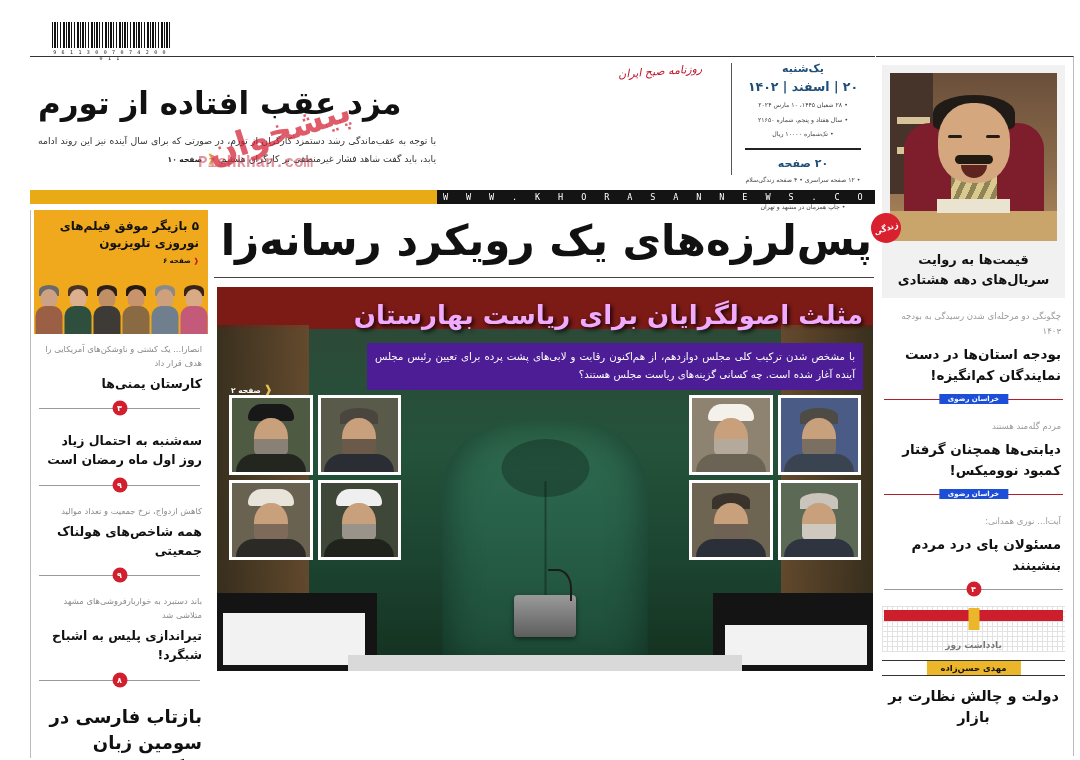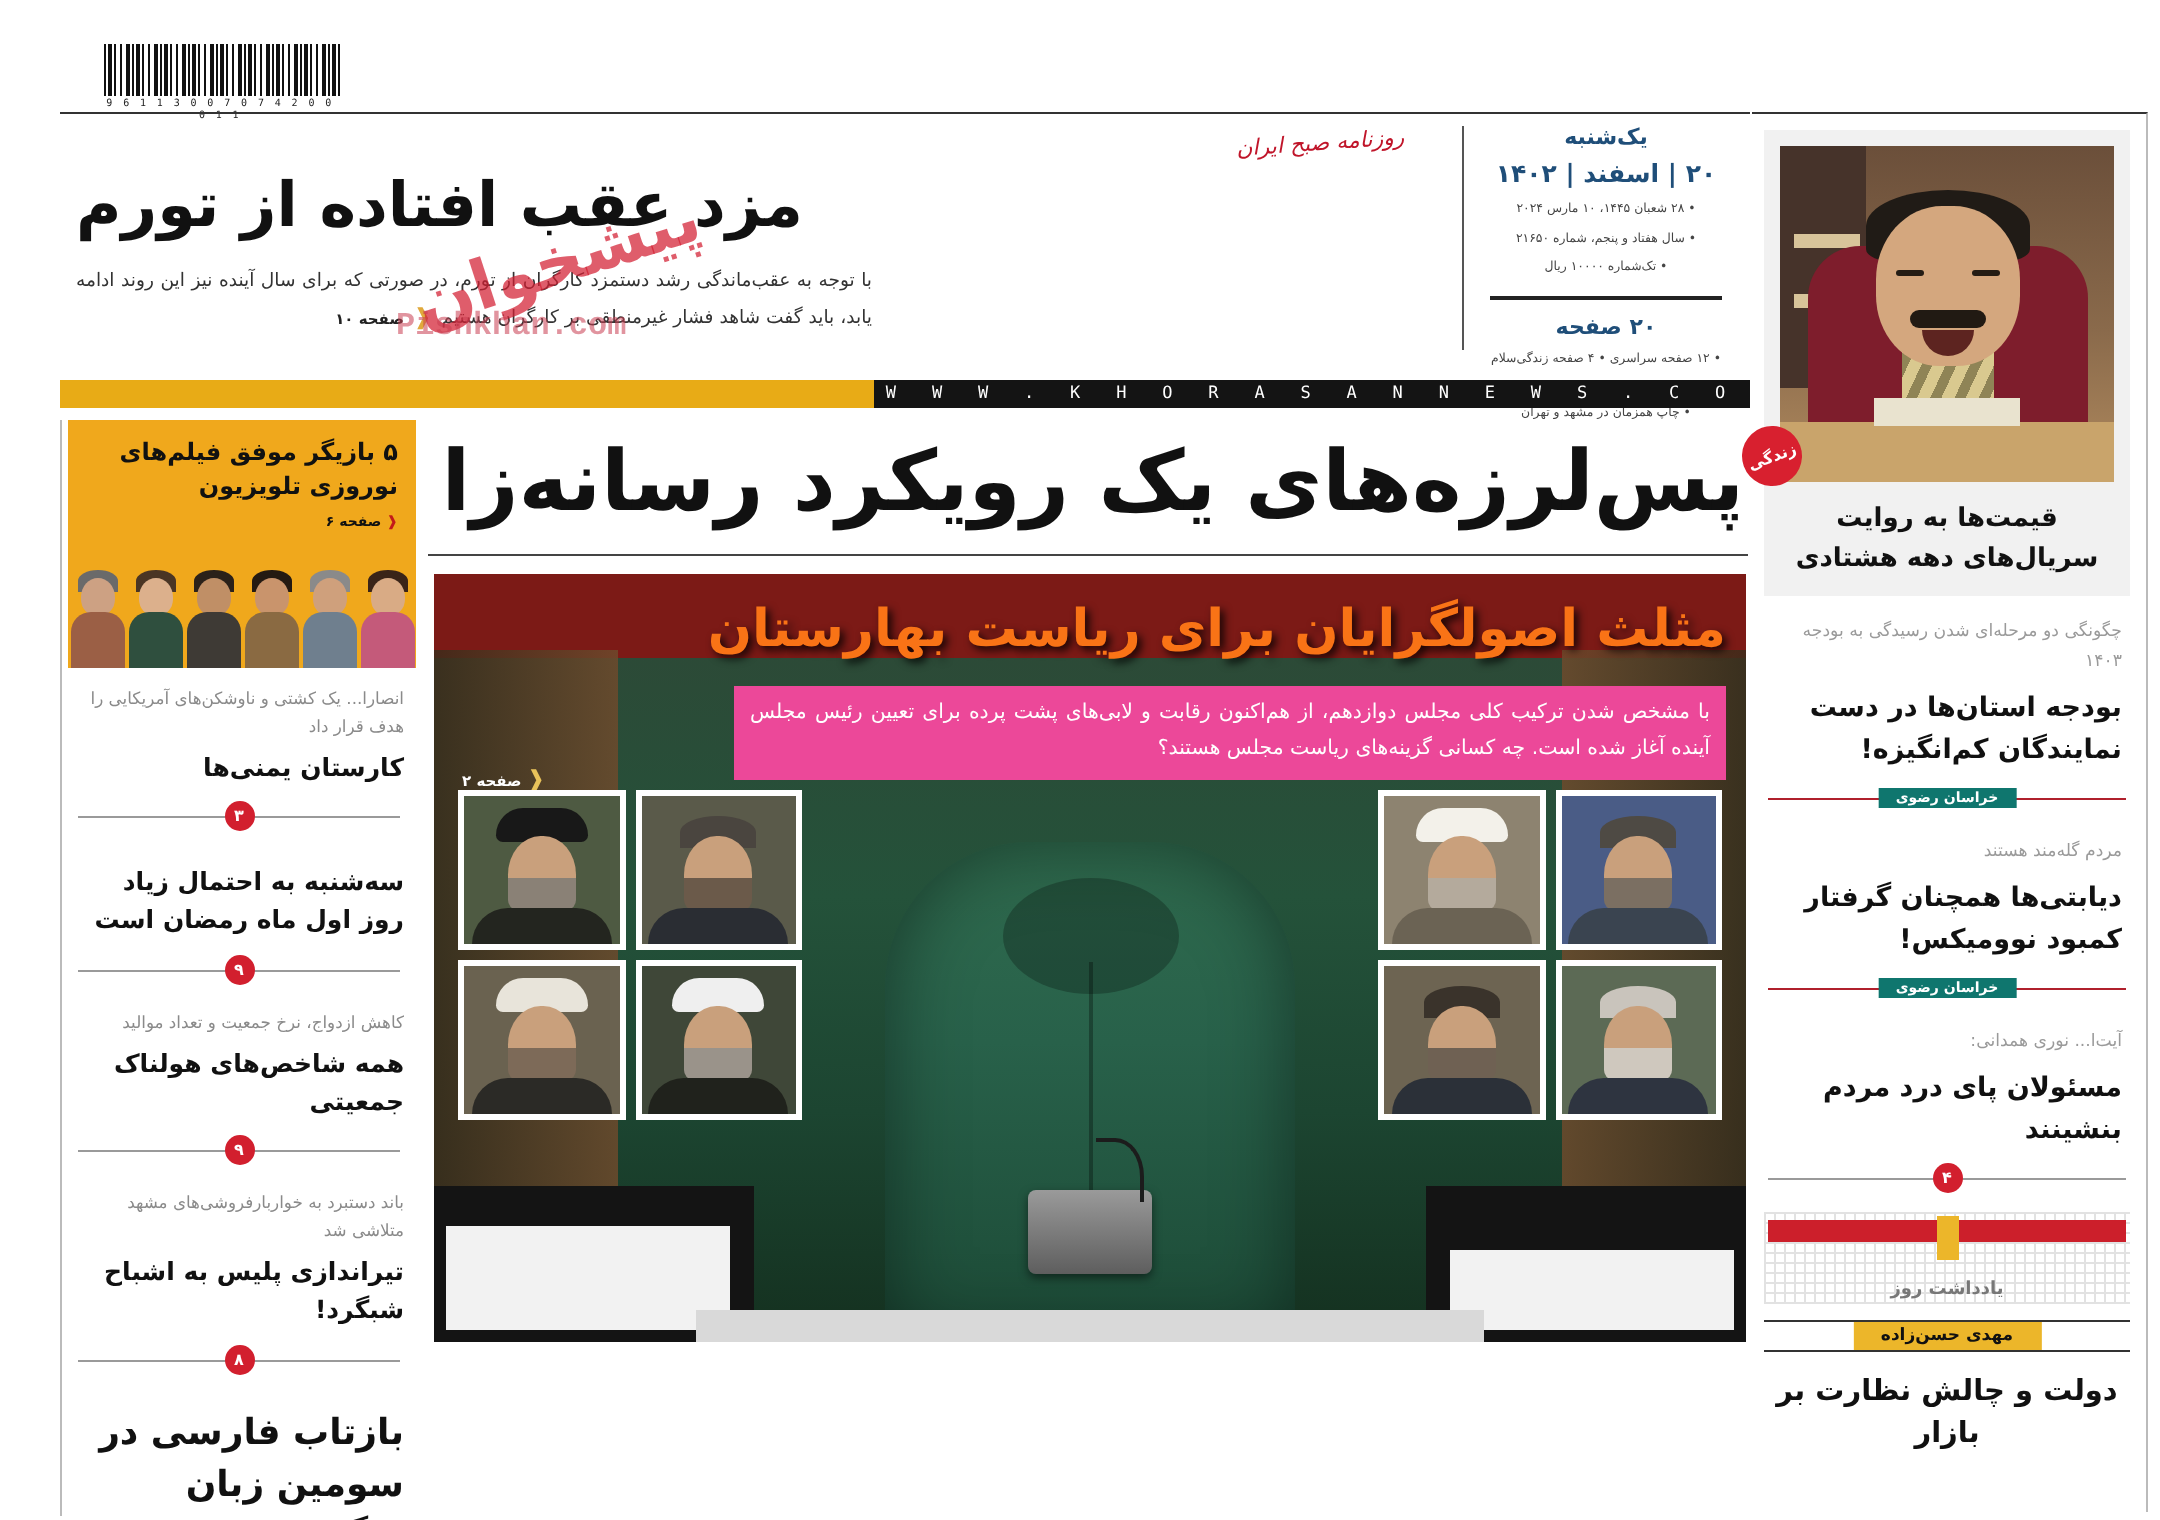--- a/index.html
+++ b/index.html
@@ -287,27 +287,27 @@
     content: ""; position: absolute; bottom: 6px; right: 6px;
     width: 142px; height: 40px; background: #f2f2f2;
   }
   .podium-base {
     position: absolute; bottom: 0; left: 20%; right: 20%;
     height: 16px; background: #d9d9d9;
   }
 
   .photo-title {
     position: absolute; top: 12px; right: 10px; left: 10px;
-    font-size: 26px; font-weight: bold; color: #f97316;
+    font-size: 26px; font-weight: bold; color: #f0abfc;
     line-height: 1.25;
     text-shadow: 2px 2px 4px rgba(0,0,0,.85);
   }
   .photo-deck {
     position: absolute; top: 56px; right: 10px;
-    width: 496px; background: #ec4899;
+    width: 496px; background: #4c1d95;
     padding: 5px 8px 6px 8px;
     font-size: 10.2px; color: #fff; line-height: 1.8;
     text-align: justify;
   }
   .photo-ptag {
     position: absolute; top: 96px; left: 14px;
     font-size: 7.5px; font-weight: bold; color: #fff;
   }
   .photo-ptag .caret { color: #e8c25a; font-size: 11px; }
 
@@ -454,21 +454,21 @@
   .rsep {
     position: relative; height: 14px; margin: 2px 0;
   }
   .rsep::before {
     content: ""; position: absolute; top: 50%; left: 2px; right: 2px;
     height: 1.5px; background: #b0202c;
   }
   .rsep .lbl {
     position: absolute; top: 50%; left: 50%;
     transform: translate(-50%,-50%);
-    background: #0f766e; color: #fff;
+    background: #1d4ed8; color: #fff;
     font-size: 7px; font-weight: bold;
     padding: 1px 9px; white-space: nowrap;
   }
   .rsep.num::before { background: #9a9a9a; height: 1px; }
   .rsep.num .bub {
     position: absolute; top: 50%; left: 50%;
     transform: translate(-50%,-50%);
     width: 15px; height: 15px; border-radius: 50%;
     background: #d21f2e; color: #fff; font-size: 8px;
     font-weight: bold; line-height: 15px; text-align: center;

